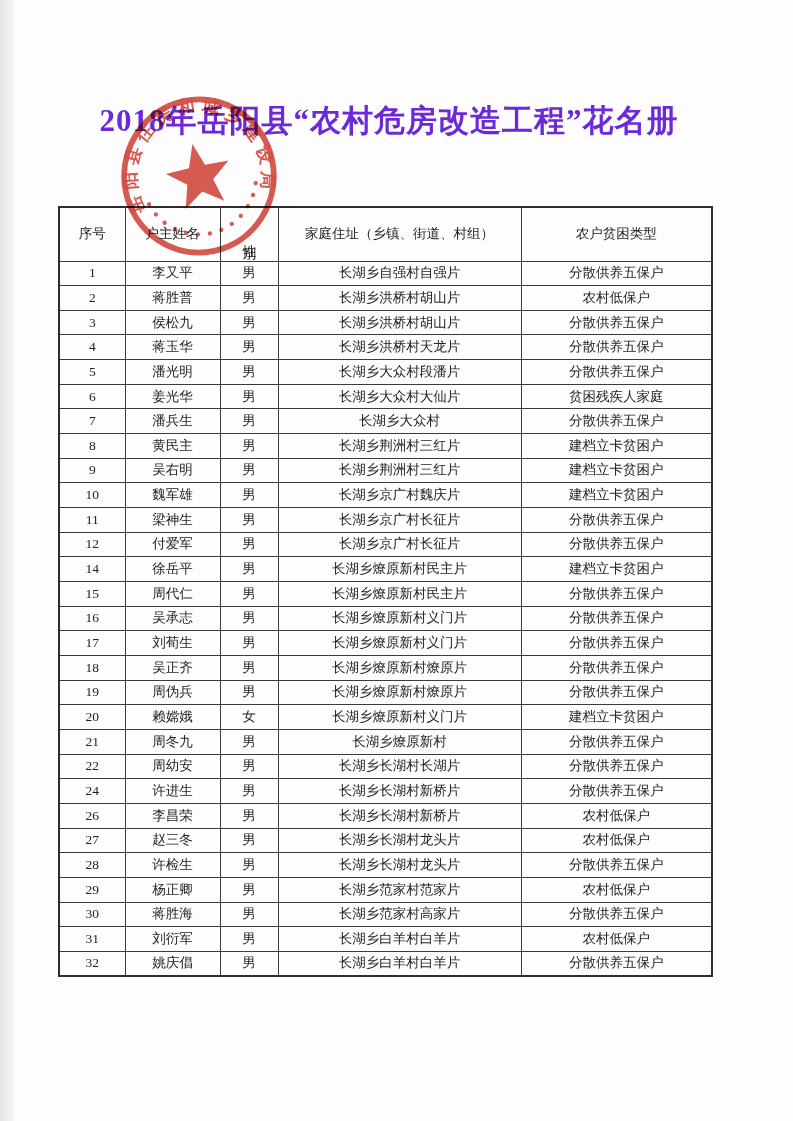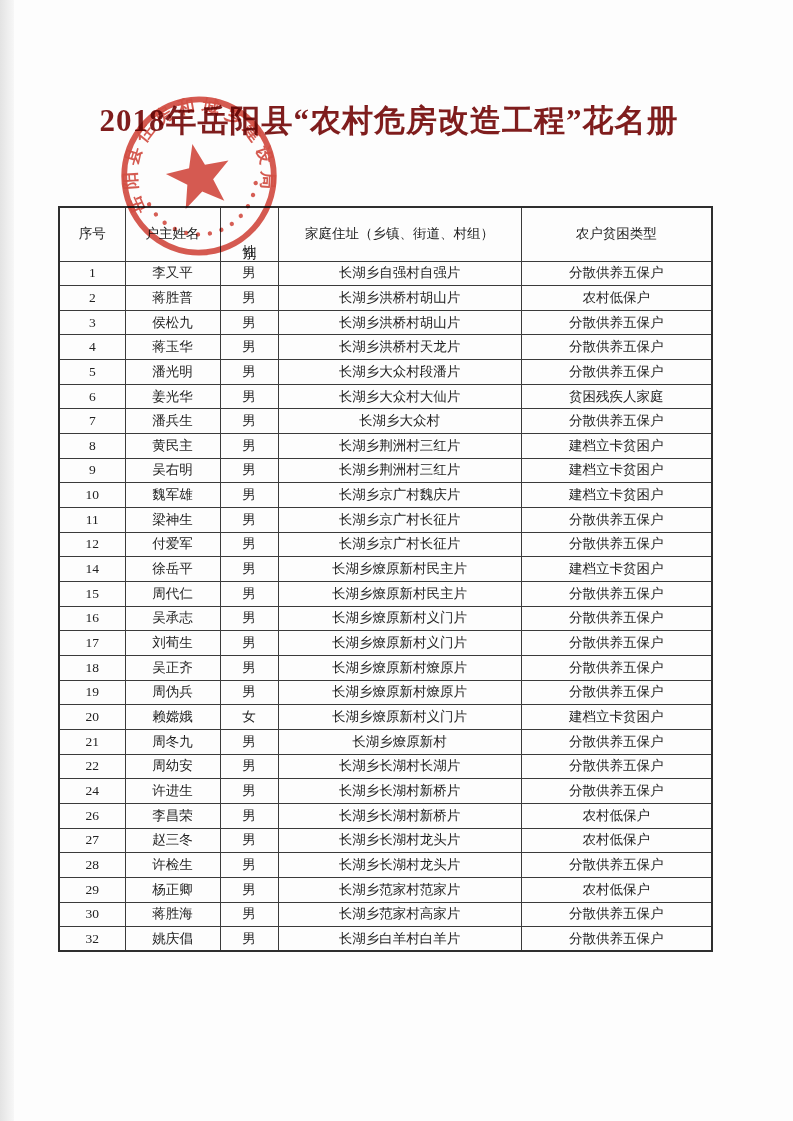--- a/index.html
+++ b/index.html
@@ -13,21 +13,21 @@
   }
   .scan-edge{
     position:absolute;left:0;top:0;width:14px;height:1121px;
     background:linear-gradient(to right,#e3e3e3,#f7f7f7);
   }
   .doc-title{
     position:absolute;left:0;top:100px;width:778px;
     text-align:center;
     font-size:31px;font-weight:bold;
     letter-spacing:1px;
-    color:#7f1d1d;
+    color:#6d28d9;
     font-family:"Liberation Serif", serif;
   }
   table.roster{
     position:absolute;left:58px;top:160px;
     width:653px;
     border-collapse:collapse;
     table-layout:fixed;
     background:transparent;
     margin-top:46px;
   }
@@ -266,20 +266,27 @@
         <td>男</td>
         <td>长湖乡范家村范家片</td>
         <td>农村低保户</td>
       </tr>
       <tr>
         <td>30</td>
         <td>蒋胜海</td>
         <td>男</td>
         <td>长湖乡范家村高家片</td>
         <td>分散供养五保户</td>
+      </tr>
+      <tr>
+        <td>31</td>
+        <td>刘衍军</td>
+        <td>男</td>
+        <td>长湖乡白羊村白羊片</td>
+        <td>农村低保户</td>
       </tr>
       <tr>
         <td>32</td>
         <td>姚庆倡</td>
         <td>男</td>
         <td>长湖乡白羊村白羊片</td>
         <td>分散供养五保户</td>
       </tr>
     </tbody>
 </table>

